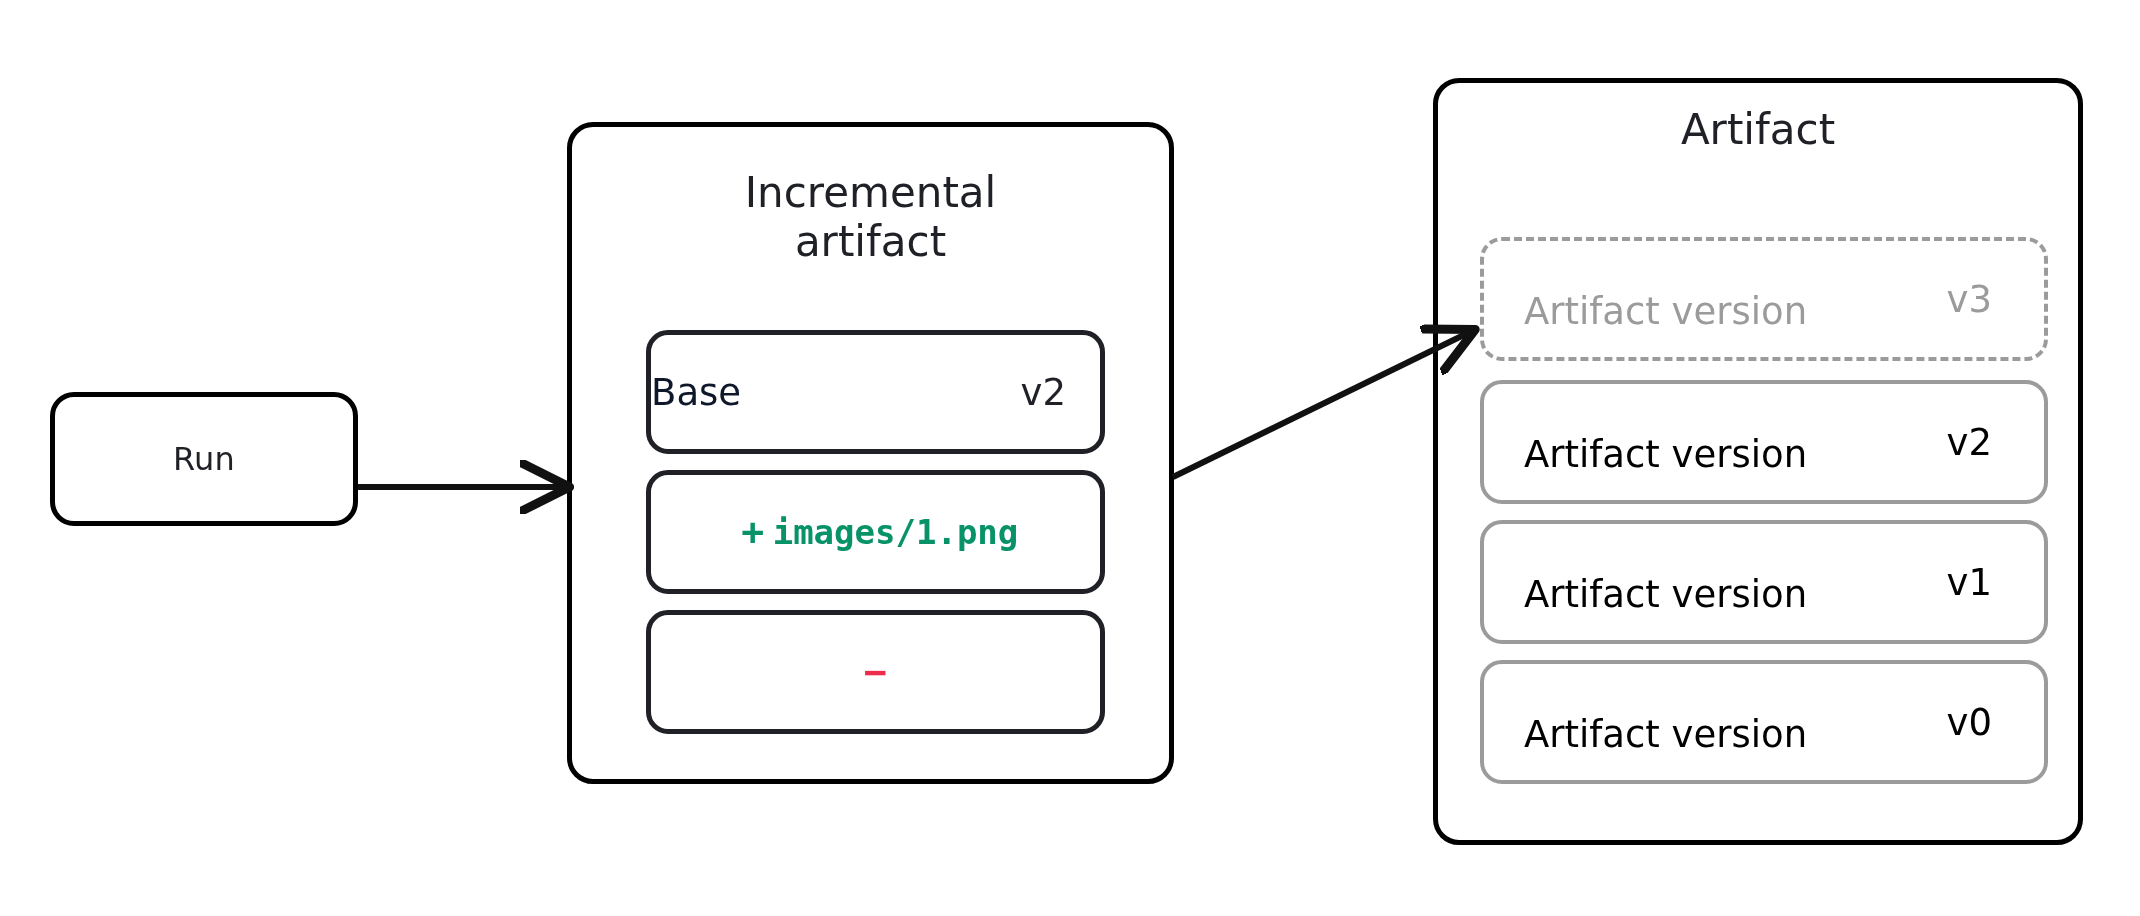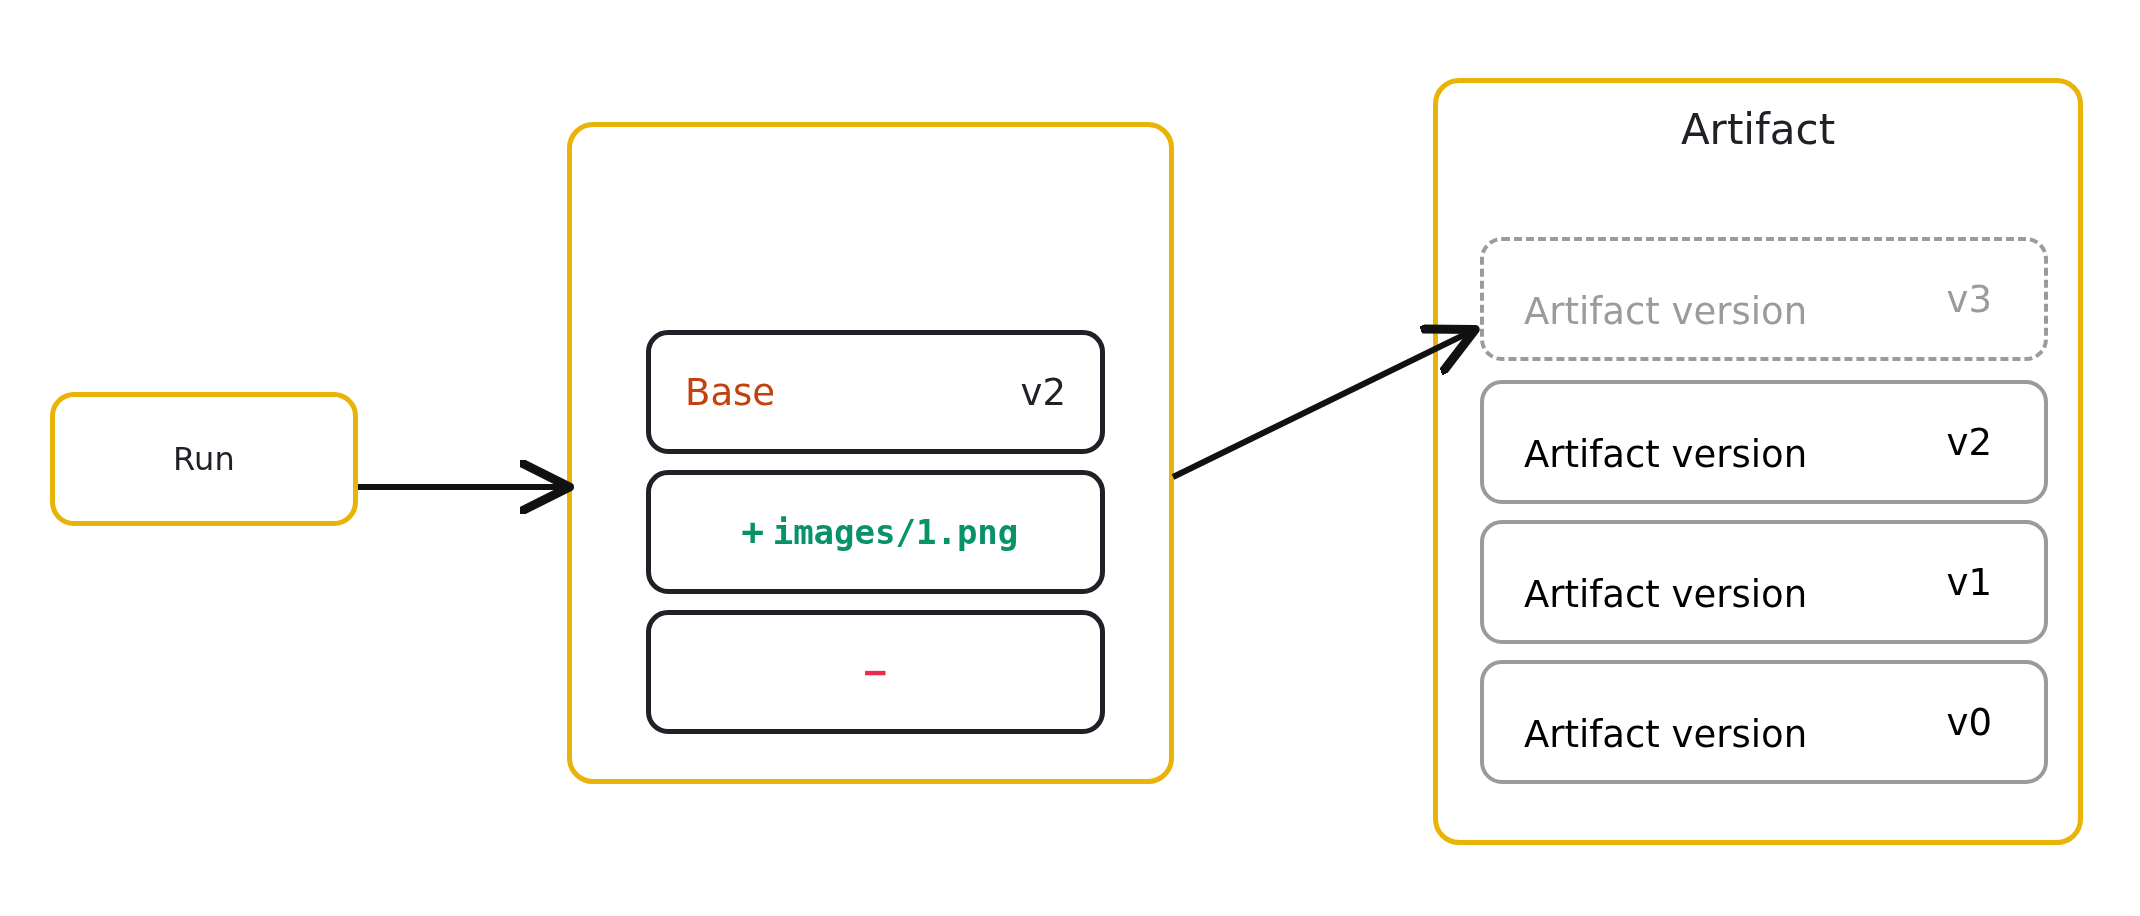--- a/index.html
+++ b/index.html
@@ -23,21 +23,21 @@
   .node {
     position: absolute;
     box-sizing: border-box;
     background: #ffffff;
     display: flex;
     align-items: center;
     justify-content: center;
   }
 
   .outer-dark {
-    border: 5px solid #eab308;
+    border: 5px solid #000000;
     border-radius: 26px;
   }
 
   
   #run-node {
     left: 50px;
     top: 392px;
     width: 308px;
     height: 134px;
     border-radius: 24px;
@@ -79,22 +79,21 @@
     background: #ffffff;
     display: flex;
     align-items: center;
   }
   #inc-row-0 { top: 203px; }
   #inc-row-1 { top: 343px; }
   #inc-row-2 { top: 483px; }
 
   .inc-row .row-name {
     font-size: 37px;
-    color: #c2410c;
-    padding-left: 34px;
+    color: #0f172a;
   }
   .inc-row .row-value {
     font-size: 37px;
     color: #1f2127;
     margin-left: auto;
     padding-right: 34px;
   }
 
   .diff-row {
     font-family: "DejaVu Sans Mono", "Liberation Mono", monospace;
@@ -183,20 +182,22 @@
 </head>
 <body>
 
 <div id="canvas">
 
   <div class="node outer-dark" id="run-node">
     <span id="run-label">Run</span>
   </div>
 
   <div class="node outer-dark" id="incremental-artifact">
+    <div id="incremental-title">Incremental
+artifact</div>
 
     <div class="inc-row" id="inc-row-0">
       <span class="row-name">Base</span>
       <span class="row-value">v2</span>
     </div>
 
     <div class="inc-row diff-row diff-add" id="inc-row-1">
       <span class="diff-sign">+</span>
       <span class="diff-path">images/1.png</span>
     </div>

